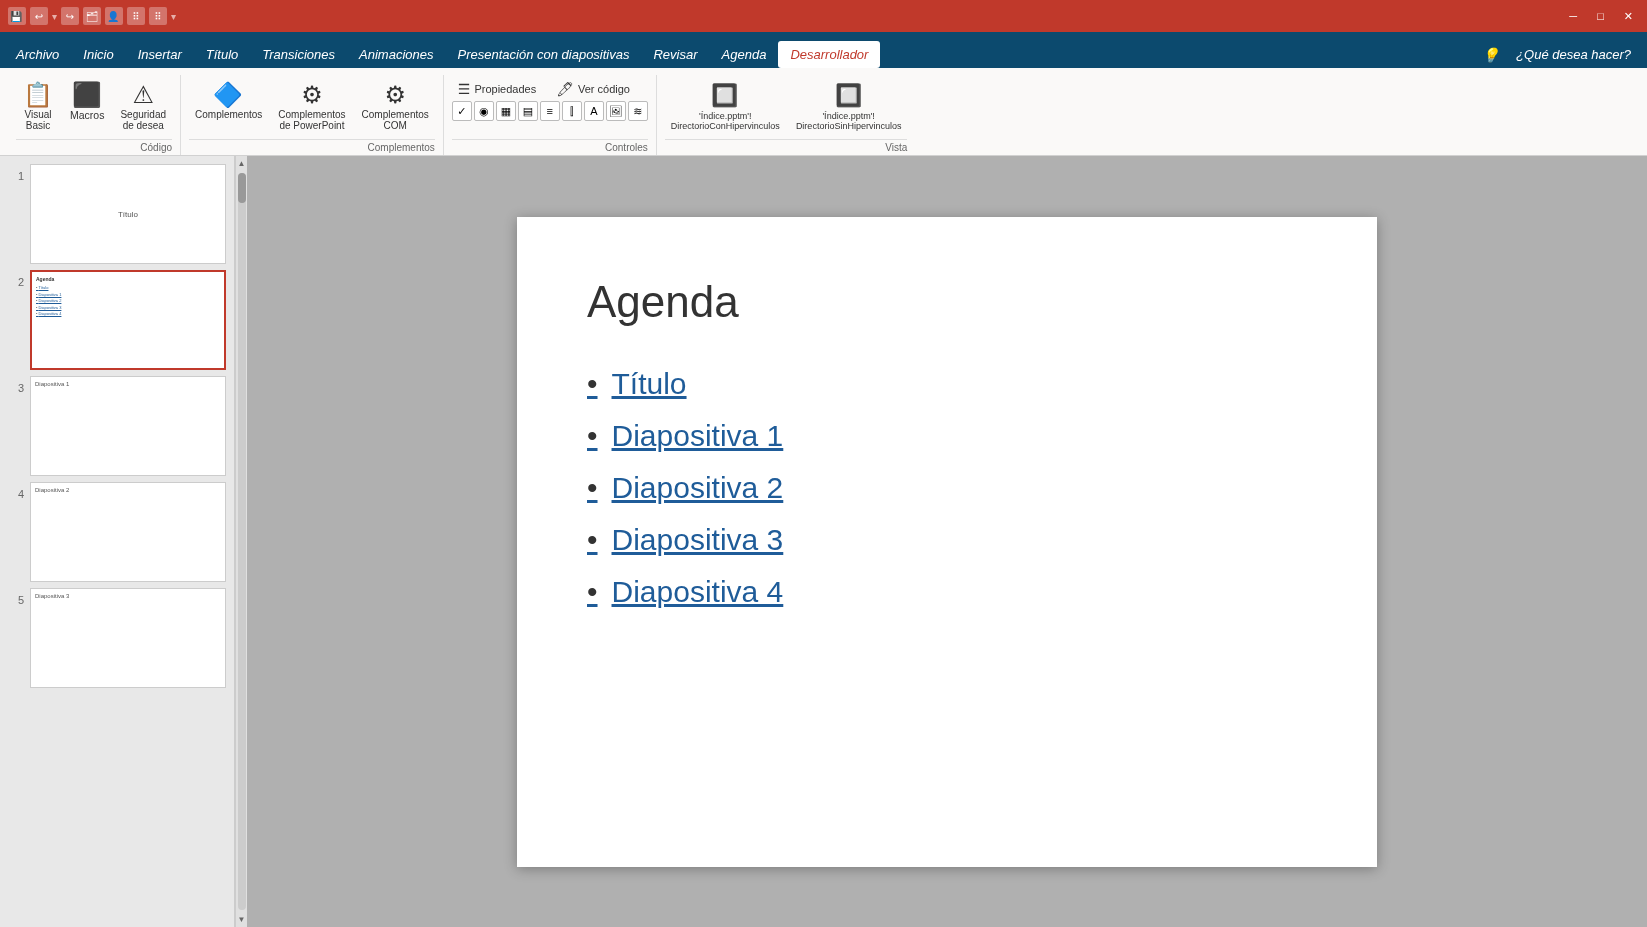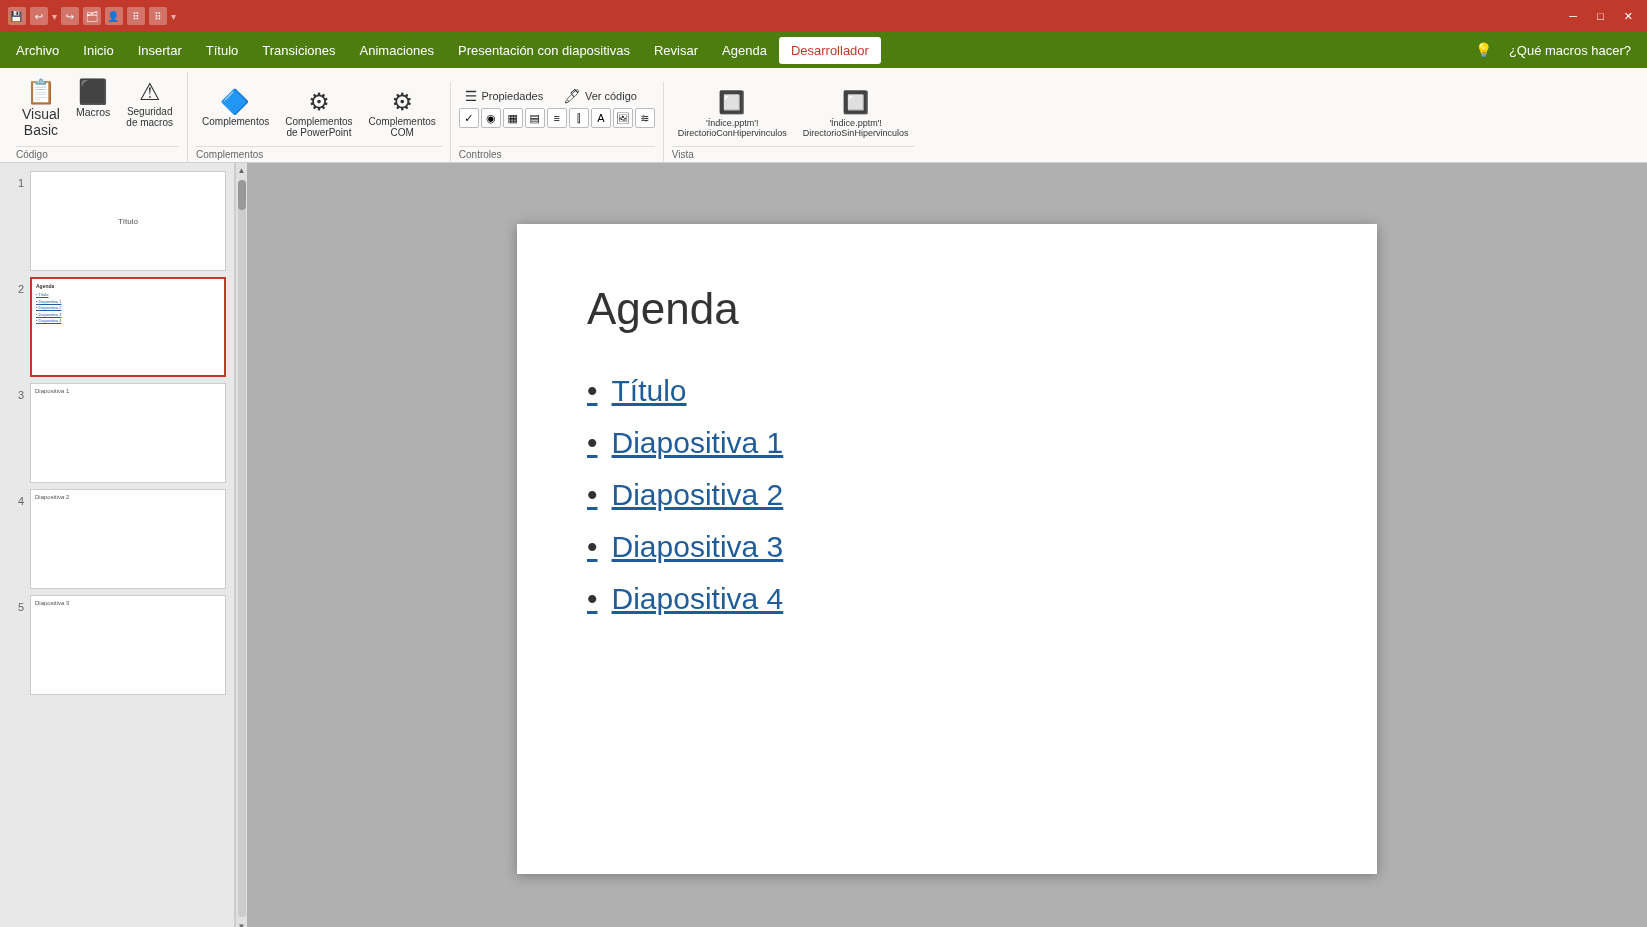--- a/index.html
+++ b/index.html
@@ -17,26 +17,27 @@
       font-size: 12px;
     }
     .title-bar-left { display: flex; align-items: center; gap: 4px; }
     .title-bar-center { flex: 1; text-align: center; font-size: 13px; }
     .title-bar-right { display: flex; align-items: center; gap: 8px; }
     .title-btn { color: white; font-size: 11px; cursor: pointer; padding: 2px 6px; }
     .quick-access-icon { width: 18px; height: 18px; background: rgba(255,255,255,0.3); border-radius: 2px; display: inline-flex; align-items: center; justify-content: center; cursor: pointer; font-size: 10px; color: white; }
 
     
     .menu-bar {
-      background: #4d7c0f;
+      background: #0c4a6e;
       color: white;
       height: 36px;
       display: flex;
-      align-items: center;
+      align-items: flex-end;
       padding: 0 4px;
+      font-style: italic;
     }
     .menu-item {
       padding: 6px 12px;
       cursor: pointer;
       border-radius: 3px;
       font-size: 13px;
       white-space: nowrap;
     }
     .menu-item.active { background: white; color: #c0392b; }
 
@@ -61,21 +62,21 @@
     .ribbon-group:last-child { border-right: none; }
     .ribbon-group-content {
       display: flex;
       align-items: flex-start;
       gap: 4px;
       flex: 1;
     }
     .ribbon-group-label {
       font-size: 10px;
       color: #666;
-      text-align: left;
+      text-align: right;
       width: 100%;
       margin-top: 4px;
       padding-top: 2px;
       border-top: 1px solid #ddd;
     }
     .ribbon-btn {
       display: flex;
       flex-direction: column;
       align-items: center;
       padding: 4px 6px;
@@ -271,41 +272,41 @@
   <div class="menu-item">Insertar</div>
   <div class="menu-item">Título</div>
   <div class="menu-item">Transiciones</div>
   <div class="menu-item">Animaciones</div>
   <div class="menu-item">Presentación con diapositivas</div>
   <div class="menu-item">Revisar</div>
   <div class="menu-item">Agenda</div>
   <div class="menu-item active">Desarrollador</div>
   <div style="margin-left:auto;display:flex;align-items:center;gap:4px;">
     <span style="font-size:14px;">💡</span>
-    <span class="menu-item">¿Qué macros hacer?</span>
+    <span class="menu-item">¿Qué desea hacer?</span>
   </div>
 </div>
 
 <div class="ribbon">
 
   <div class="ribbon-group">
     <div class="ribbon-group-content">
       <div class="ribbon-btn">
         <span class="icon">📋</span>
-        <span style="white-space:pre-line;font-size:14px;">Visual
+        <span style="white-space:pre-line;font-size:10px;">Visual
 Basic</span>
       </div>
       <div class="ribbon-btn">
         <span class="icon">⬛</span>
         <span>Macros</span>
       </div>
       <div class="ribbon-btn">
         <span class="icon">⚠</span>
         <span style="white-space:pre-line;font-size:10px;">Seguridad
-de macros</span>
+de desea</span>
       </div>
     </div>
     <div class="ribbon-group-label">Código</div>
   </div>
 
   <div class="ribbon-group">
     <div class="ribbon-group-content">
       <div class="ribbon-btn">
         <span class="icon">🔷</span>
         <span style="white-space:pre-line;font-size:10px;">Complementos</span>

